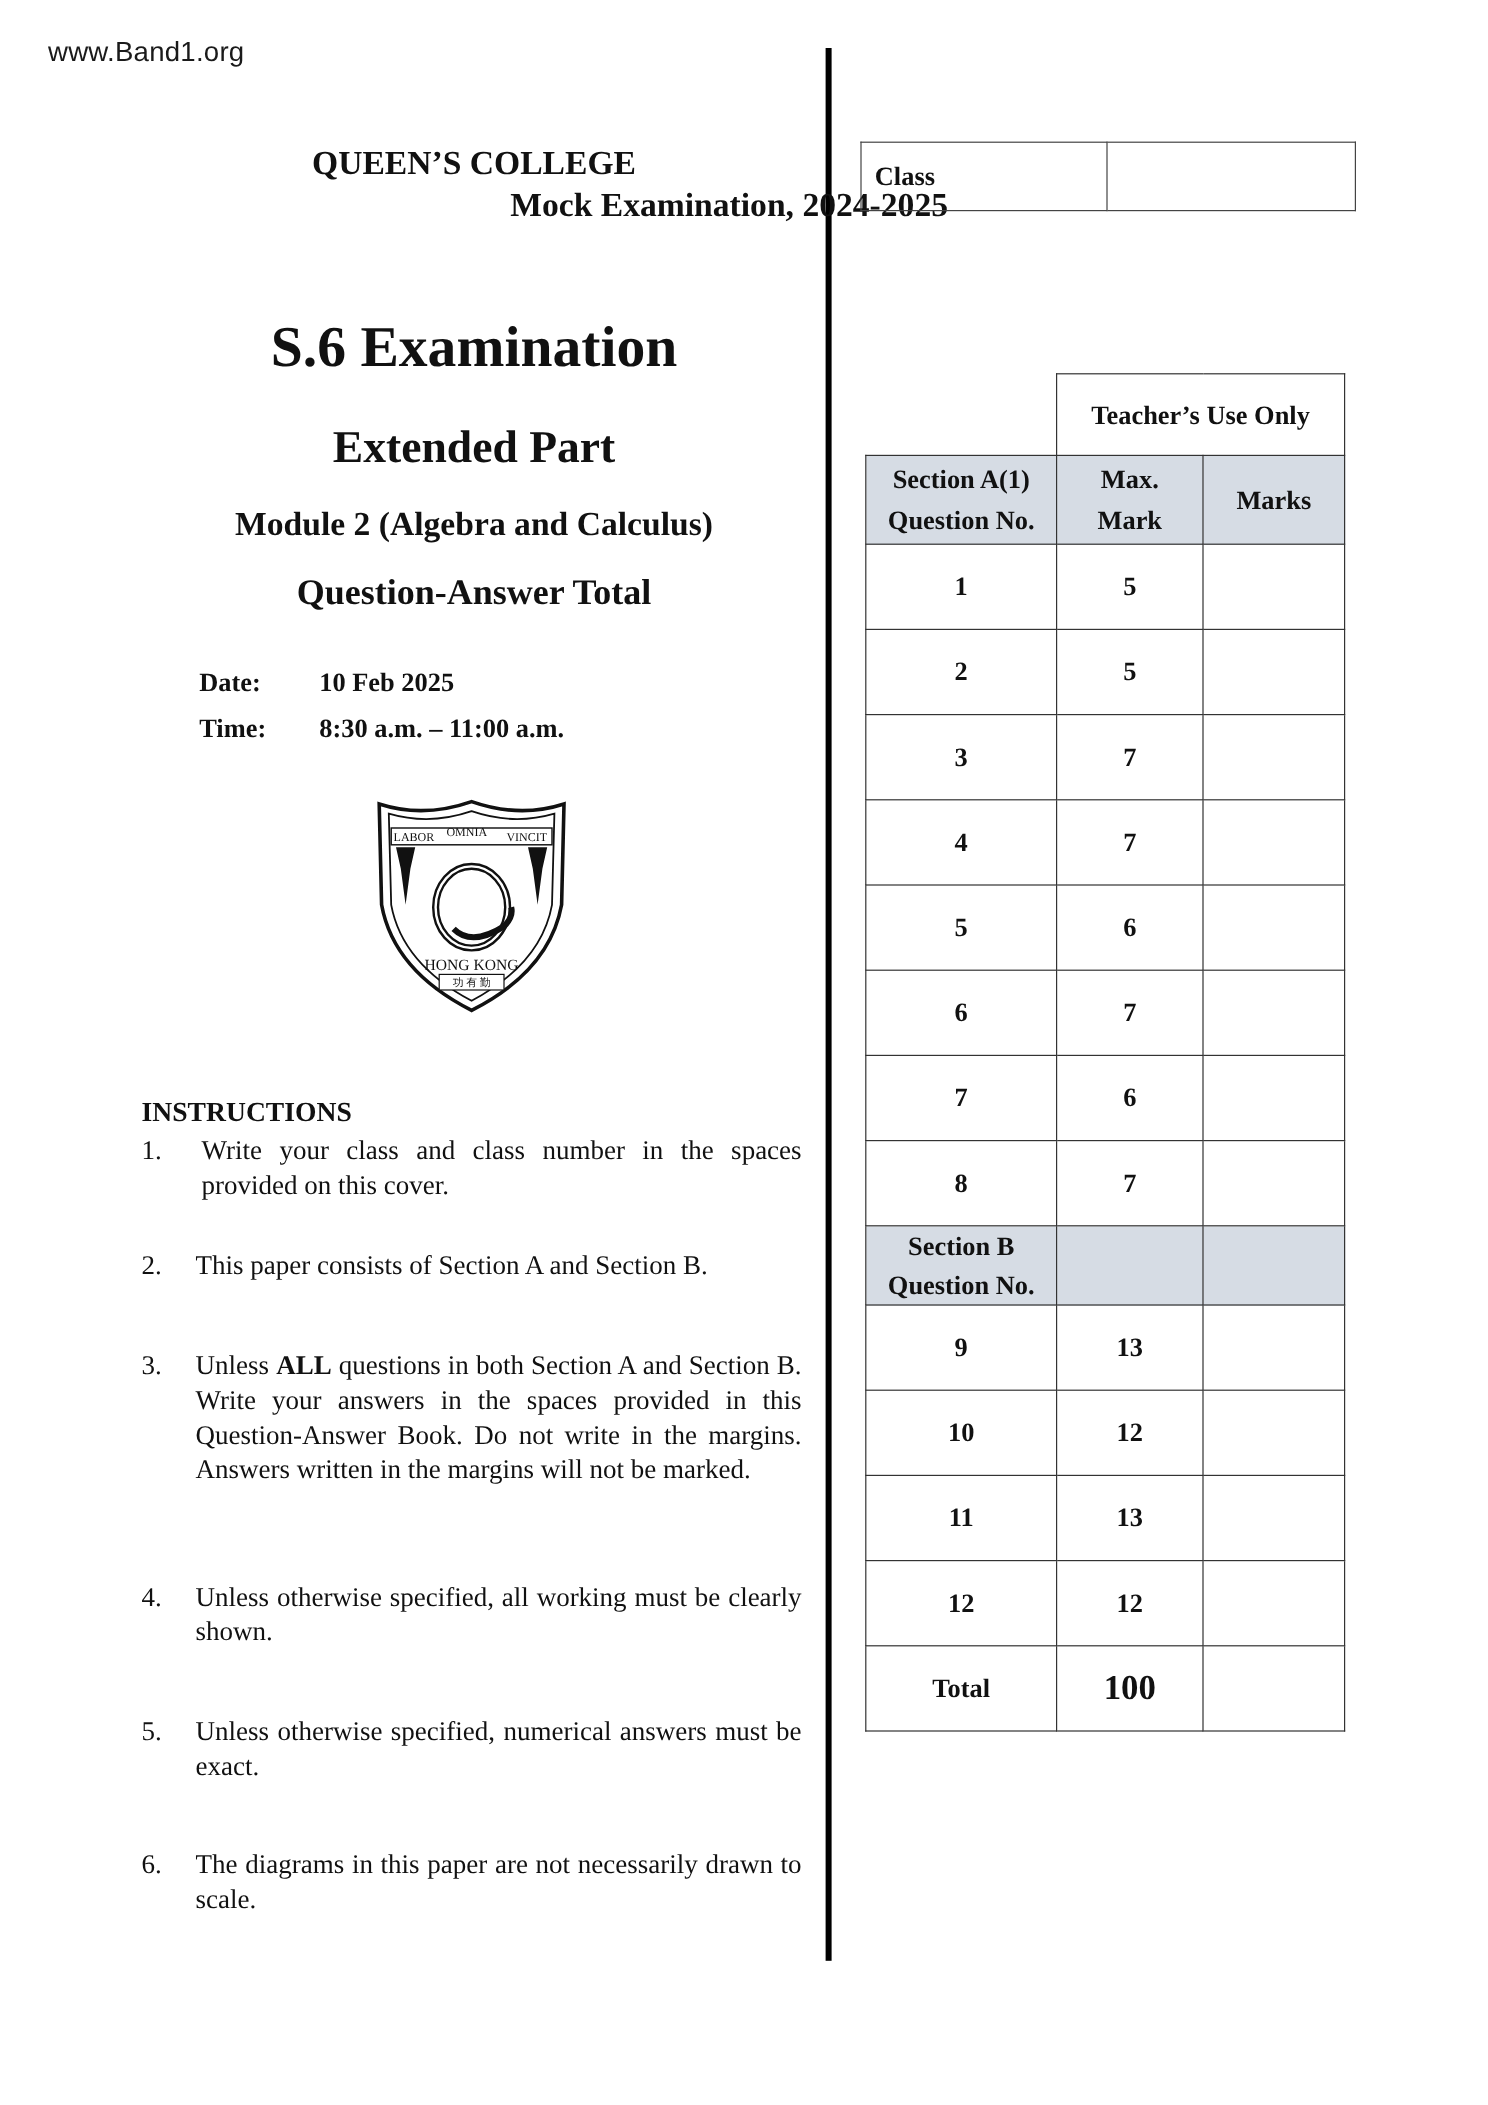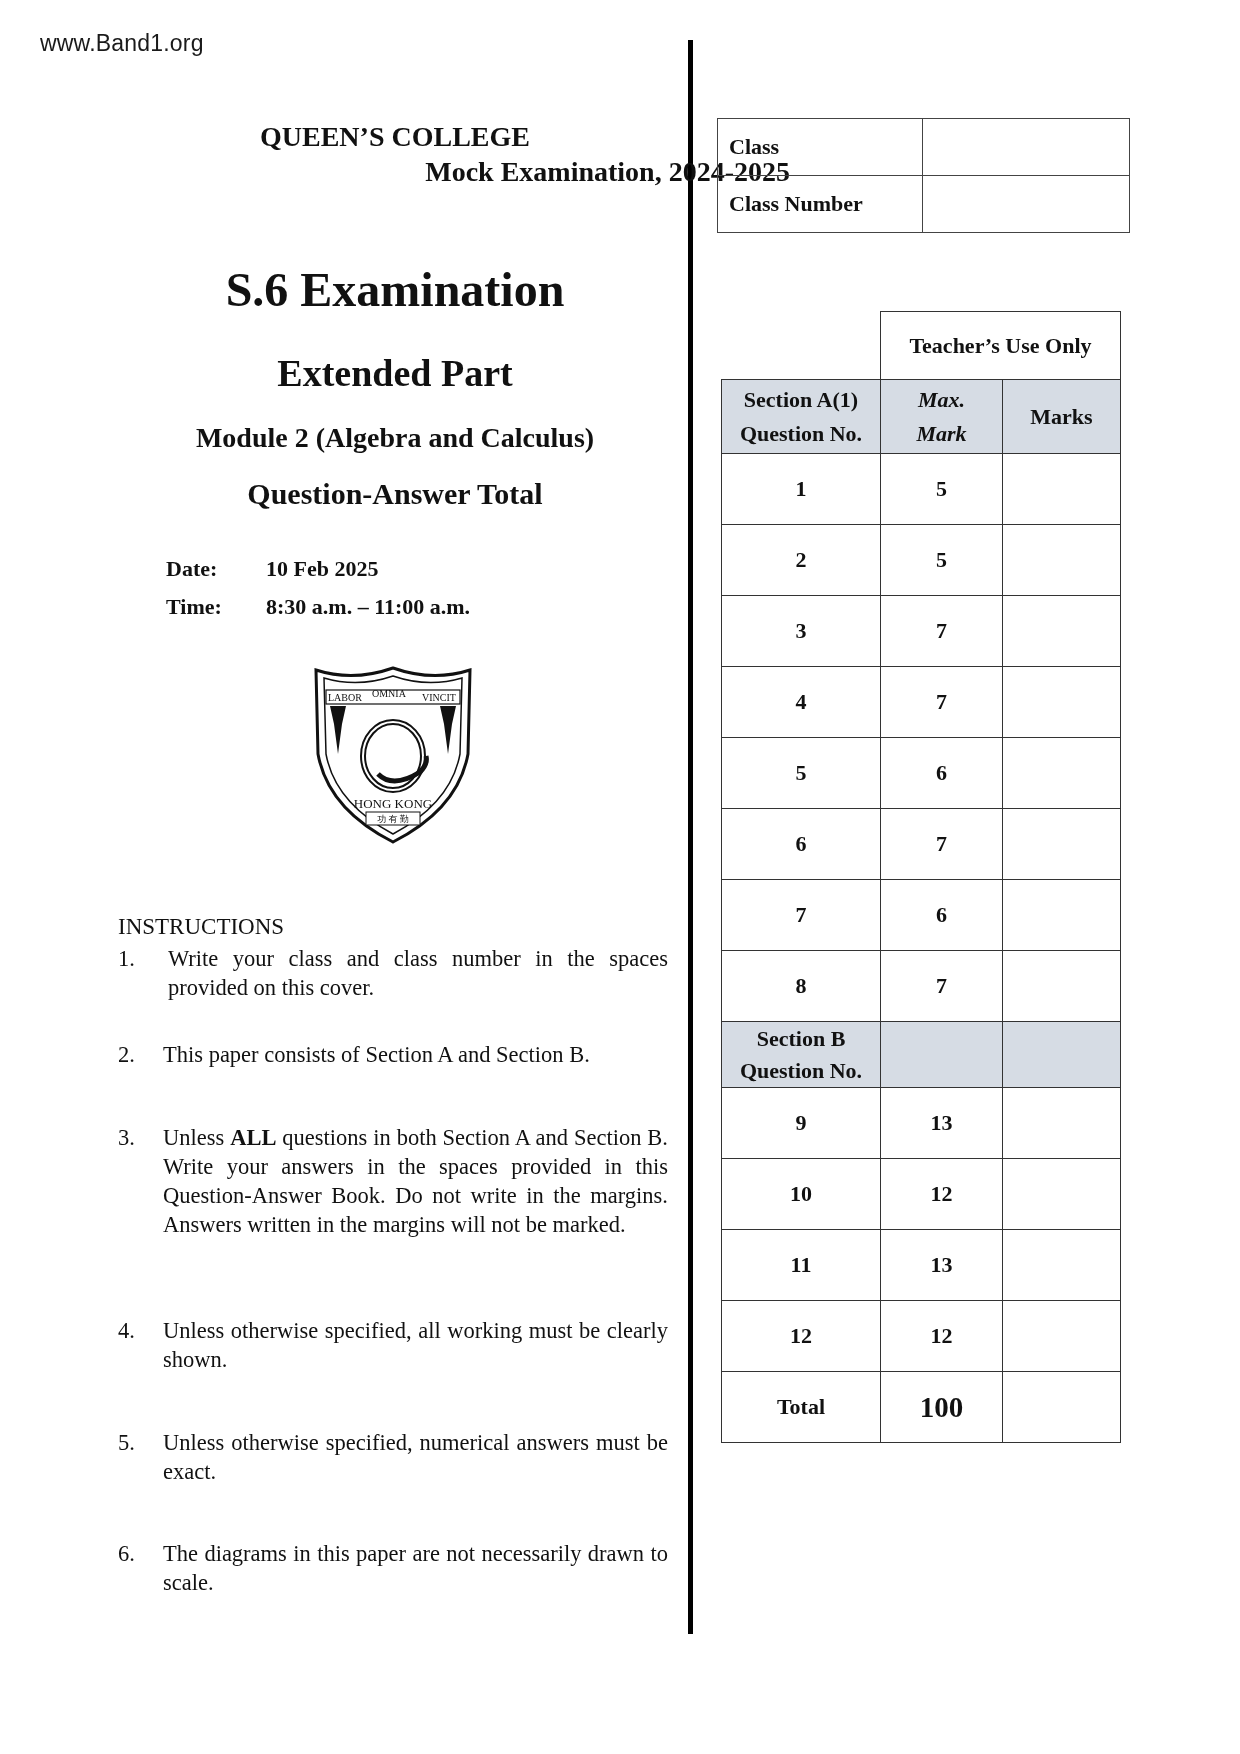--- a/index.html
+++ b/index.html
@@ -15,21 +15,21 @@
   .module { top:420px; font-size:28px; line-height:36px; }
   .book   { top:475px; font-size:30px; line-height:38px; }
 
   .meta { position:absolute; left:118px; font-weight:bold; font-size:22px; line-height:28px; }
   .meta .k { display:inline-block; width:100px;margin-left:48px; }
   .meta-date { top:555px; }
   .meta-time { top:593px; }
 
   .crest { position:absolute; left:308px; top:664px; width:170px; height:182px; }
 
-  .instr-title { position:absolute; left:118px; top:913px; font-weight:normal; font-size:23px; line-height:28px; }
+  .instr-title { position:absolute; left:118px; top:913px; font-weight:bold; font-size:23px; line-height:28px; }
   .instr { position:absolute; left:118px; width:550px; font-size:22.5px; line-height:29px; }
   .instr .num { position:absolute; left:0; top:0; }
   .instr .txt { margin-left:50px; text-align:justify; text-align-last:left; }
   .i1 { top:944px; }
   .i1 .txt { margin-left:50px; }
   .i2 { top:1040px; }
   .i2 .txt { margin-left:45px; }
   .i3 { top:1123px; }
   .i3 .txt { margin-left:45px; }
   .i4 { top:1316px; }
@@ -46,21 +46,21 @@
   .class-table td.lbl { width:193px; }
   .class-table td.val { width:195px; }
 
   
   .teach { position:absolute; left:721px; top:311px; }
   .teach td { border:1.5px solid #333; text-align:center; font-weight:bold; font-size:22px; padding:0; }
   .teach .blank { border:none; }
   .teach .tuo { height:67px; }
   .teach .hdr td { background:#d6dce4; height:73px; line-height:34px; }
   .teach .c1 { width:158px; }
-  .teach .c2 { width:121px;font-style:italic; }
+  .teach .c2 { width:121px; }
   .teach .c3 { width:117px; }
   .teach .row td { height:70px; }
   .teach .secb td { background:#d6dce4; height:65px; line-height:32px; }
   .teach .total td { height:70px; }
   .teach .total .big { font-size:29px; }
 </style>
 </head>
 <body>
 
 <div class="watermark">www.Band1.org</div>
@@ -123,24 +123,20 @@
   <span class="num">6.</span>
   <div class="txt">The diagrams in this paper are not necessarily drawn to scale.</div>
 </div>
 
 <table class="class-table">
   <tbody>
       <tr>
     <td class="lbl">Class</td>
     <td class="val"></td>
   </tr>
-  <tr>
-    <td class="lbl">Class Number</td>
-    <td class="val"></td>
-  </tr>
 </tbody>
   </table>
 
 <table class="teach">
   <tbody>
       <tr>
     <td class="blank c1"></td>
     <td class="tuo" colspan="2">Teacher’s Use Only</td>
   </tr>
   <tr class="hdr">

